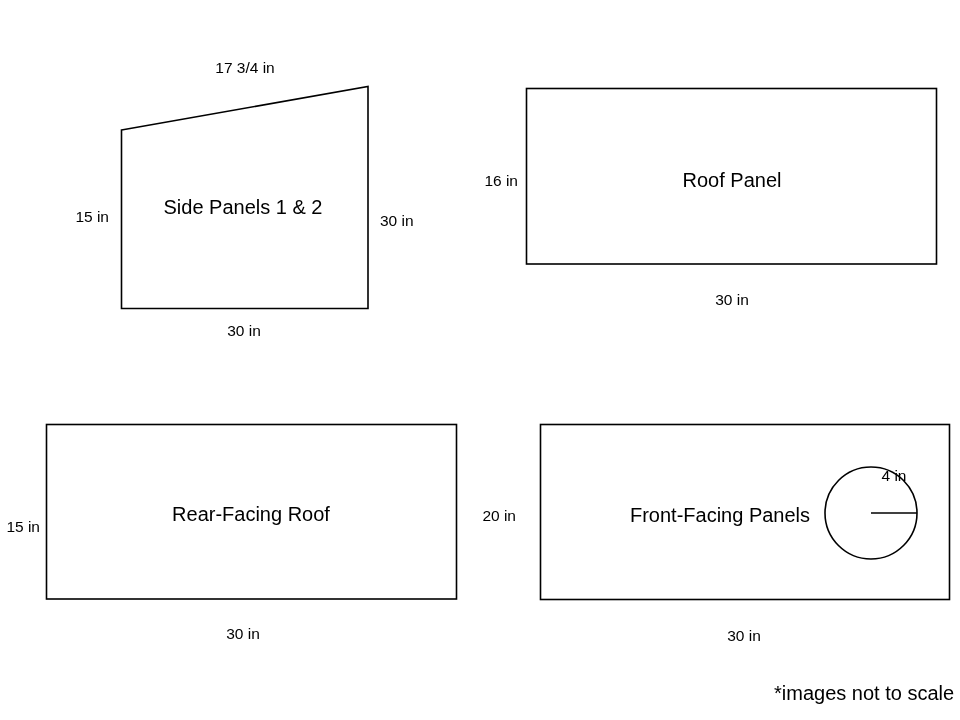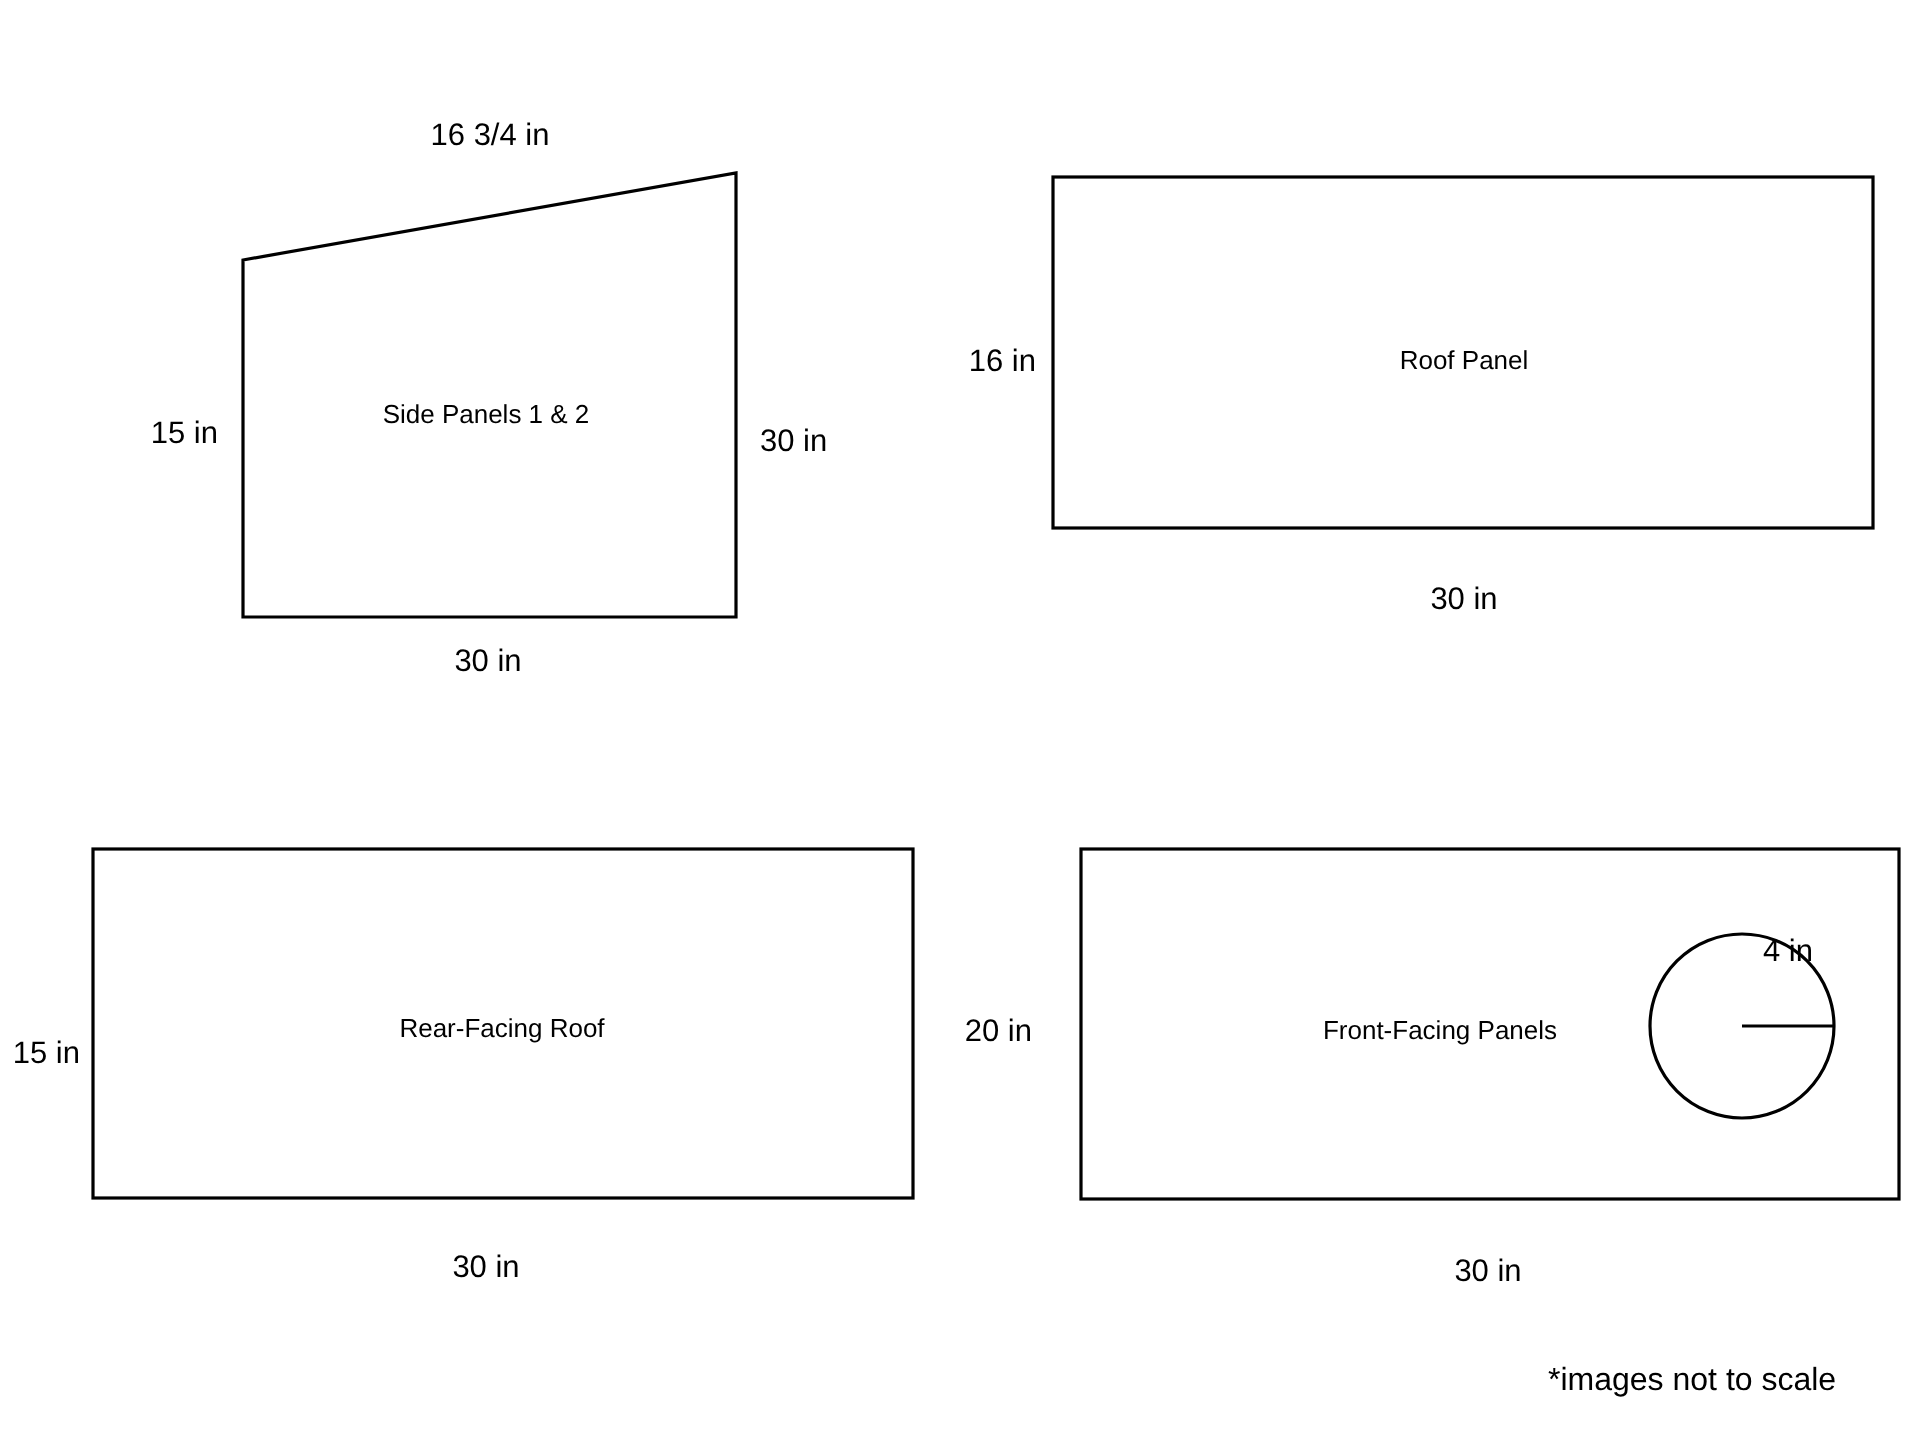--- a/index.html
+++ b/index.html
@@ -52,25 +52,25 @@
   .lbl.center {
     transform: translate(-50%, -50%);
   }
   .lbl.rightof {
     transform: translate(0, -50%);
   }
   .lbl.leftof {
     transform: translate(-100%, -50%);
   }
   .panel-name {
-    font-size: 13px;
+    font-size: 20px;
   }
   .footnote {
     position: absolute;
-    font-size: 16px;
+    font-size: 20px;
     white-space: nowrap;
   }
 </style>
 </head>
 <body>
 
 <div id="diagram-root">
 
   <svg class="figure-layer" viewBox="0 0 960 720" xmlns="http://www.w3.org/2000/svg">
 
@@ -82,21 +82,21 @@
 
     <rect class="shape" x="540.5" y="424.5" width="409" height="175"></rect>
 
     <circle class="shape" cx="871" cy="513" r="46"></circle>
 
     <line class="rule-line" x1="871" y1="513" x2="917" y2="513"></line>
   </svg>
 
   <div class="lbl center panel-name" style="left:243px; top:207px;">Side Panels 1 &amp; 2</div>
 
-  <div class="lbl center" style="left:245px; top:68px;">16 3/4 in</div>
+  <div class="lbl center" style="left:245px; top:68px;">17 3/4 in</div>
 
   <div class="lbl leftof" style="left:109px; top:217px;">15 in</div>
 
   <div class="lbl rightof" style="left:380px; top:221px;">30 in</div>
 
   <div class="lbl center" style="left:244px; top:331px;">30 in</div>
 
   <div class="lbl center panel-name" style="left:732px; top:180px;">Roof Panel</div>
 
   <div class="lbl leftof" style="left:518px; top:181px;">16 in</div>

